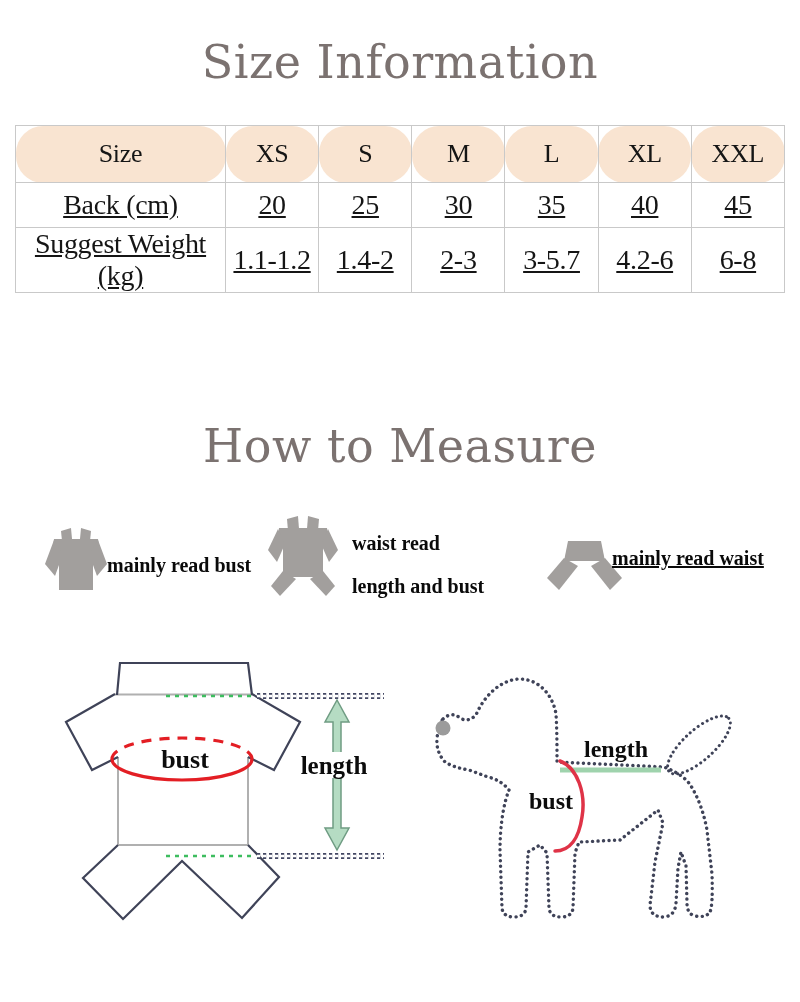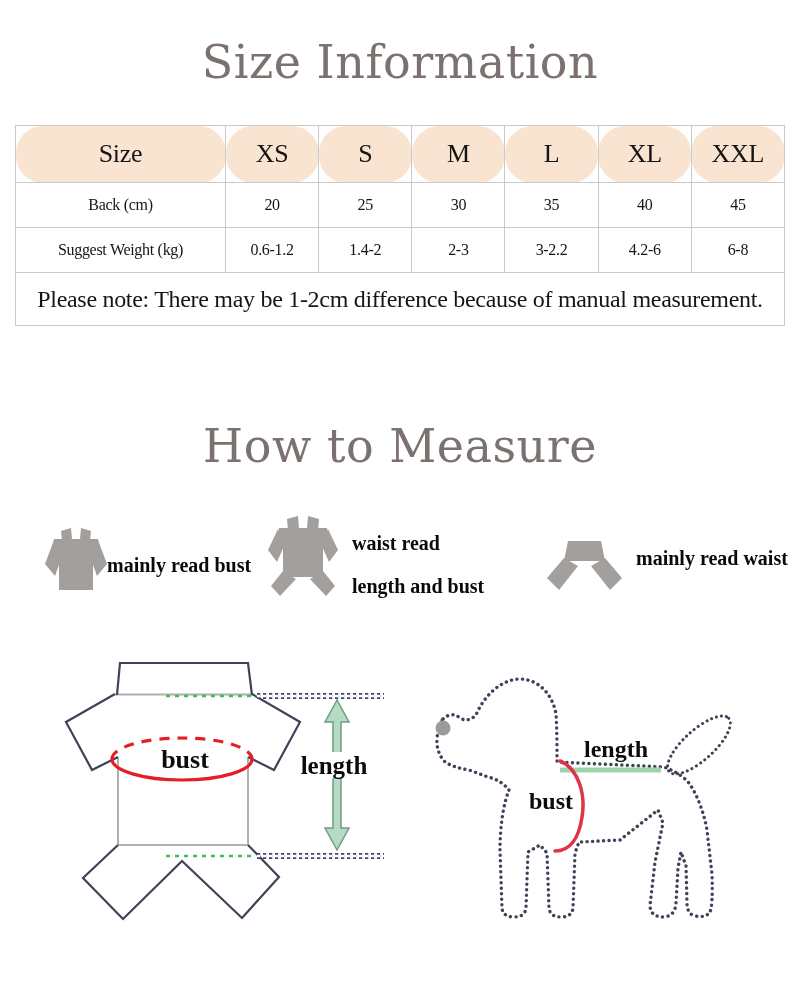--- a/index.html
+++ b/index.html
@@ -10,30 +10,30 @@
            font-family:"DejaVu Serif",serif;font-weight:normal;color:#7b7270;
            font-size:46px;letter-spacing:0.5px;line-height:1.15;}
   #heading-size{top:36px;}
   #heading-measure{top:420px;}
 
   #size-table{position:absolute;left:15px;top:125px;width:770px;
               border-collapse:collapse;table-layout:fixed;text-align:center;color:#151515;}
   #size-table th,#size-table td{border:1.5px solid #c9c9c9;font-weight:normal;
               padding:0;letter-spacing:-0.3px;}
   #size-table thead th{background:#f9e4d1;height:56px;font-size:26px;border-radius:27px;}
-  #size-table tr.data-row td{height:44px;font-size:16px;}
+  #size-table tr.data-row td{height:44px;font-size:28px;text-decoration:underline;}
   #size-table tr.note-row td{height:52px;font-size:24px;}
 
   .icon-svg{position:absolute;}
   .measure-label{position:absolute;font-weight:bold;font-size:20px;color:#0a0a0a;
                  white-space:nowrap;line-height:22px;}
   #measure-label-1{left:107px;top:530px;margin-top:24px;}
   #measure-label-2a{left:352px;top:532px;}
   #measure-label-2b{left:352px;top:575px;}
-  #measure-label-3{left:636px;top:547px;}
+  #measure-label-3{left:612px;top:547px;text-decoration:underline;}
 
   #diagram-svg{position:absolute;left:0;top:618px;}
   .diag-label{font-family:"Liberation Serif",serif;font-weight:bold;fill:#0c0c0c;}
 </style>
 </head>
 <body>
 
 <h1 class="heading" id="heading-size">Size Information</h1>
 
 <table id="size-table">
@@ -62,29 +62,26 @@
       <td>Back (cm)</td>
       <td>20</td>
       <td>25</td>
       <td>30</td>
       <td>35</td>
       <td>40</td>
       <td>45</td>
     </tr>
     <tr class="data-row">
       <td>Suggest Weight (kg)</td>
-      <td>0.6-1.2</td>
+      <td>1.1-1.2</td>
       <td>1.4-2</td>
       <td>2-3</td>
-      <td>3-2.2</td>
+      <td>3-5.7</td>
       <td>4.2-6</td>
       <td>6-8</td>
-    </tr>
-    <tr class="note-row">
-      <td colspan="7">Please note: There may be 1-2cm difference because of manual measurement.</td>
     </tr>
   </tbody>
 </table>
 
 <h1 class="heading" id="heading-measure">How to Measure</h1>
 
 <svg class="icon-svg" style="left:44px;top:527px;" width="66" height="66" viewBox="44 527 66 66">
   <g fill="#a29f9d" stroke="none">
     <path d="M61,531 L71,528 L72,539 L62,541 Z"></path>
     <path d="M91,531 L81,528 L80,539 L90,541 Z"></path>

